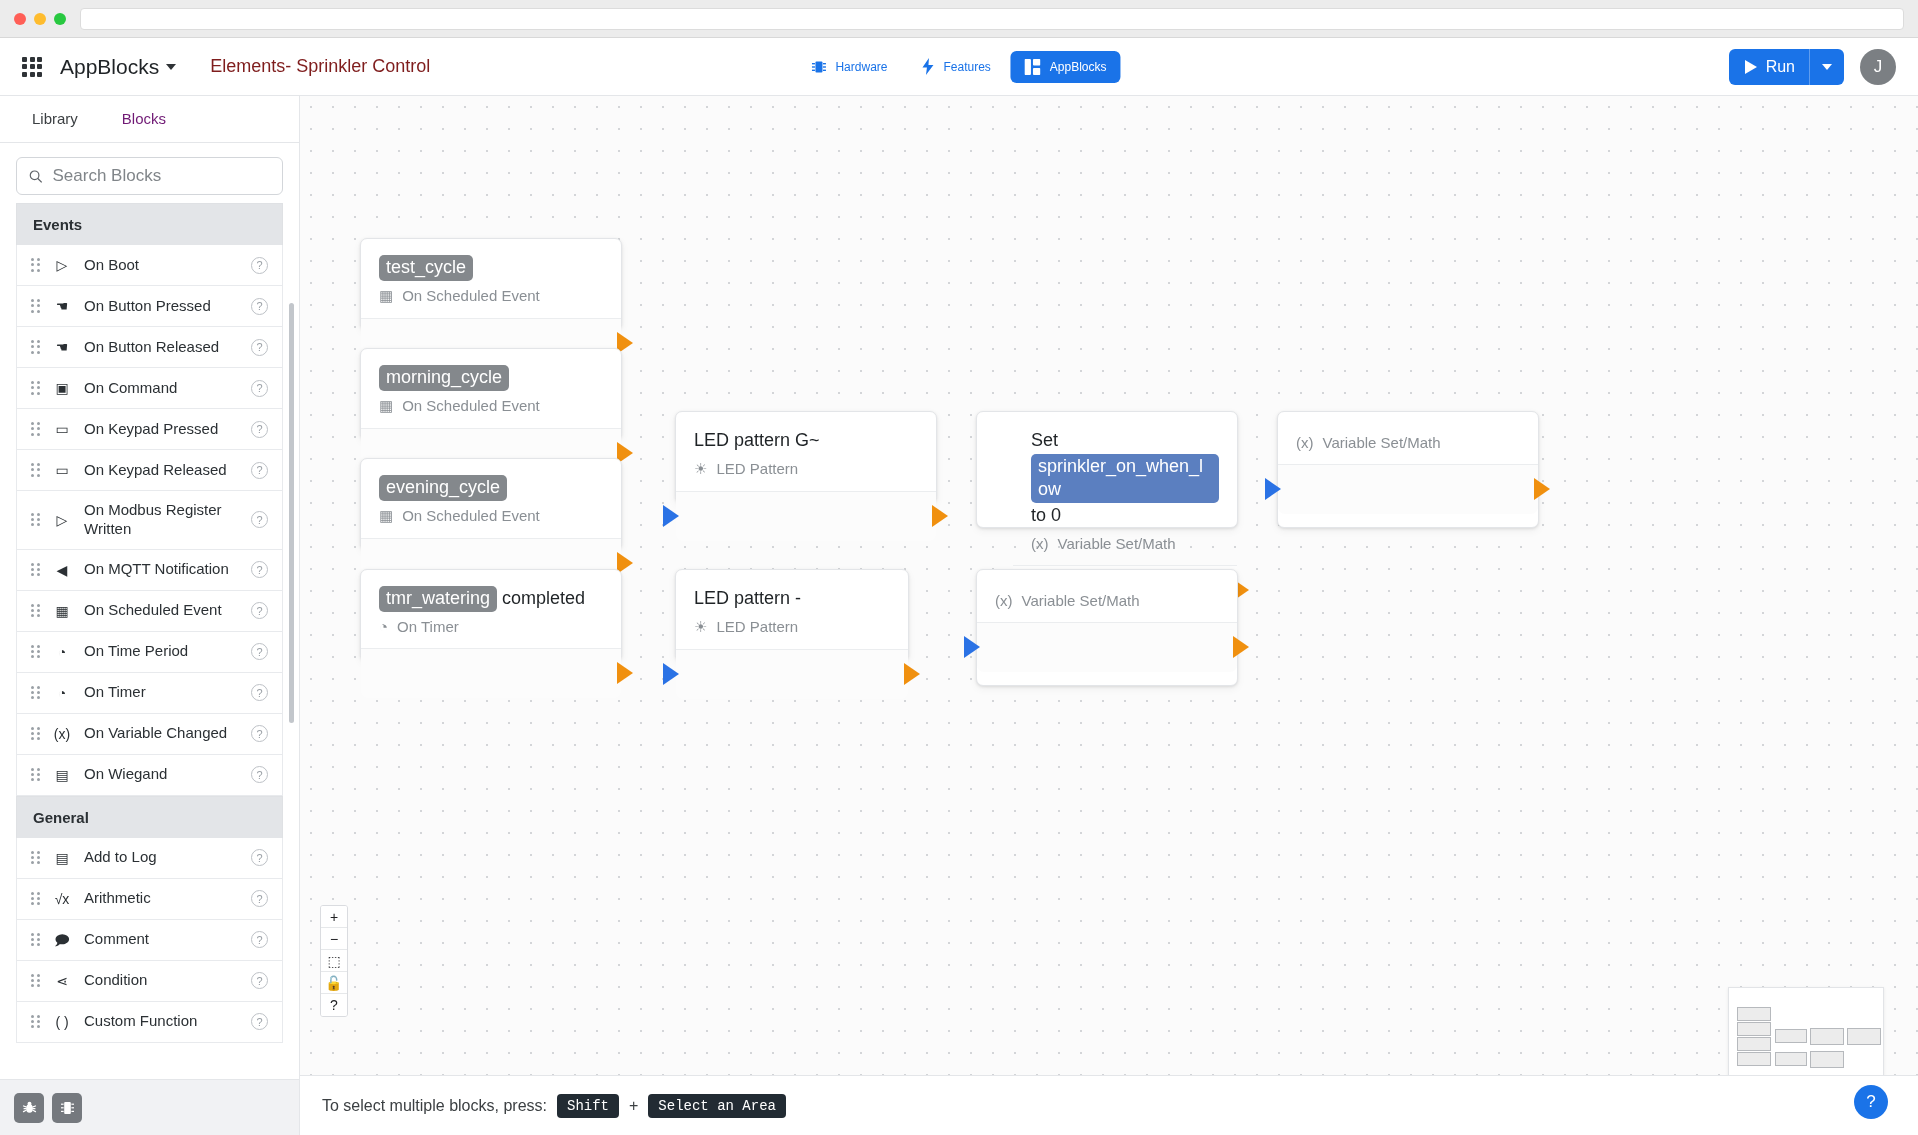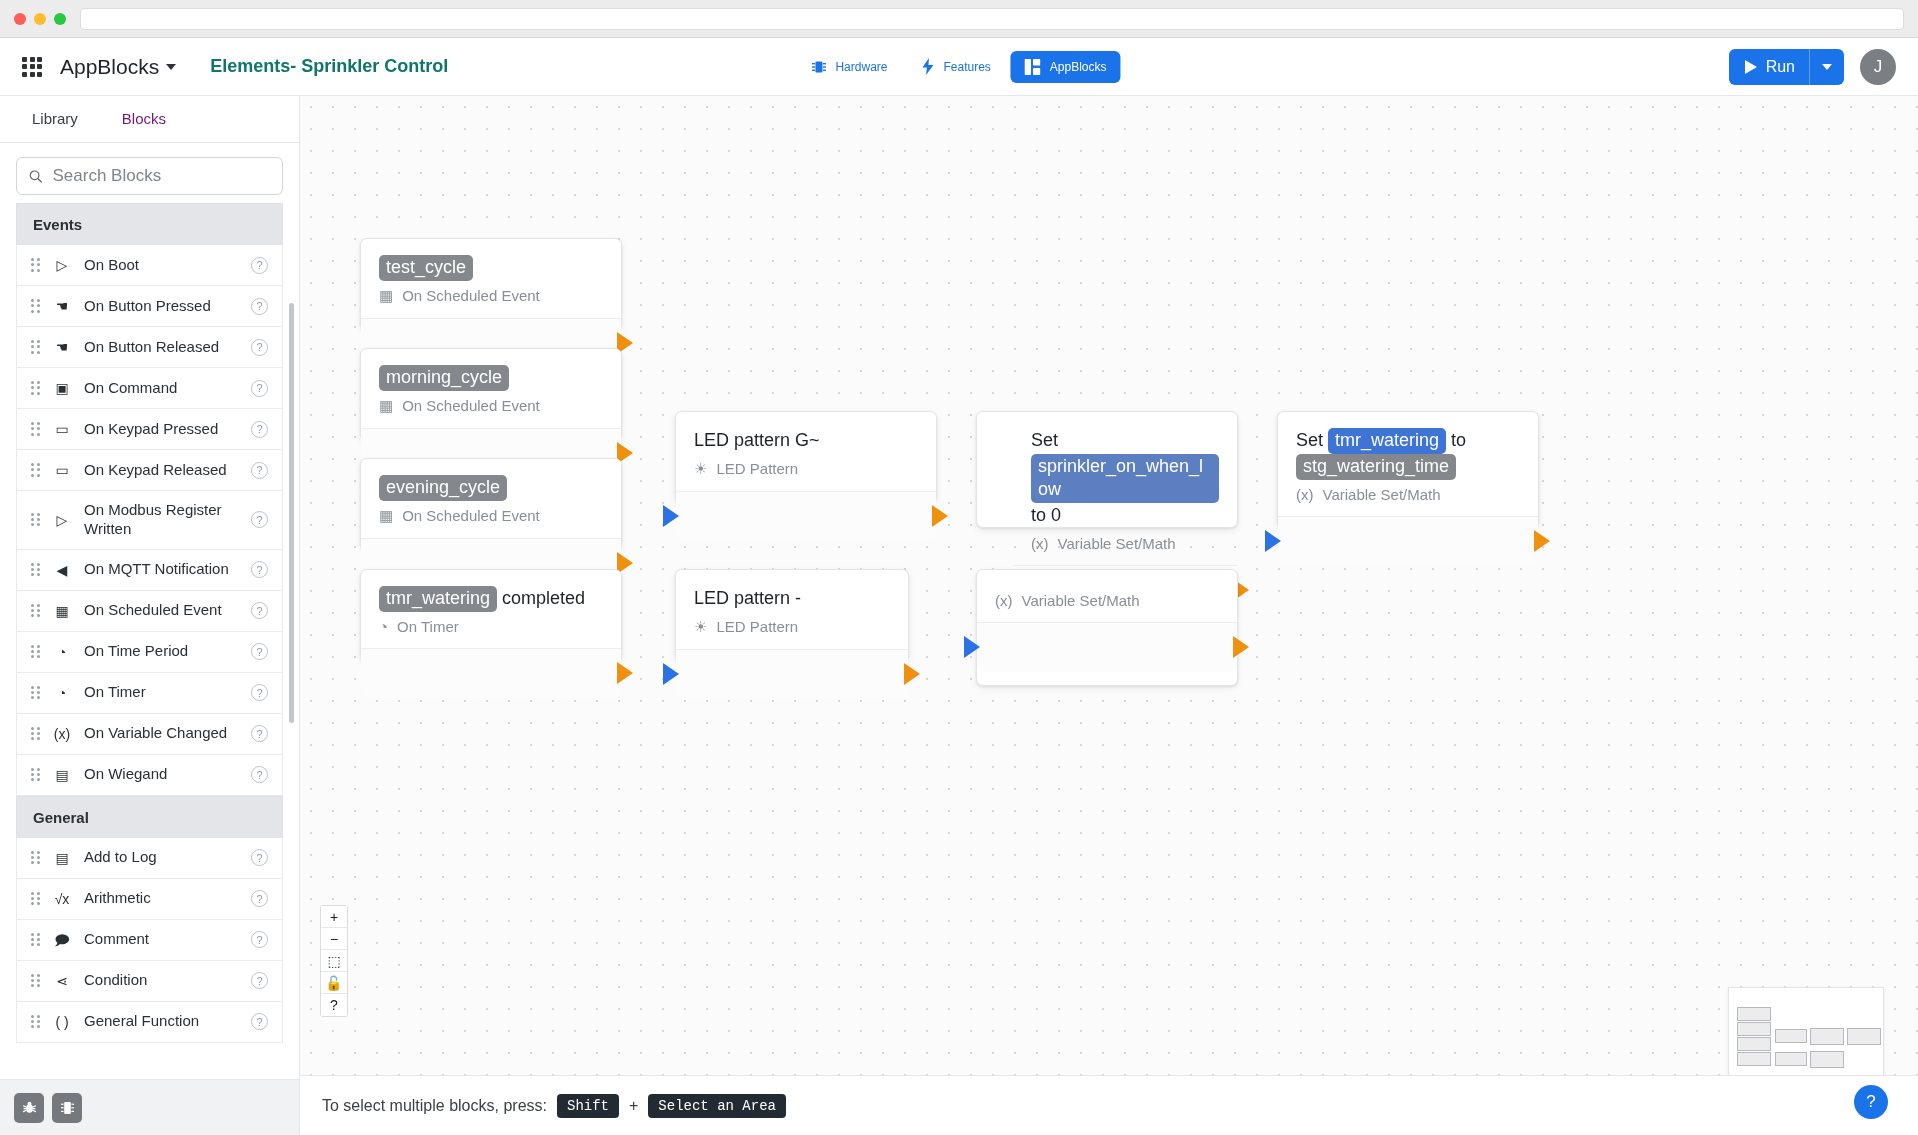--- a/index.html
+++ b/index.html
@@ -40,21 +40,21 @@
   .grid-icon i { background: #2f3337; border-radius: 1px; display: block; }
   .brand {
     font-size: 21px; color: #1f2326; display: flex; align-items: center;
     gap: 7px; cursor: pointer;
   }
   .caret-down {
     width: 0; height: 0; border-left: 5px solid transparent;
     border-right: 5px solid transparent; border-top: 6px solid #2f3337;
   }
   .doc-title {
-    font-size: 18px; color: #0f766e; margin-left: 34px; font-weight: bold;
+    font-size: 18px; color: #7f1d1d; margin-left: 34px;
   }
   .nav-center {
     position: absolute; left: 50%; transform: translateX(-50%);
     display: flex; align-items: center; gap: 6px;
   }
   .nav-item {
     display: flex; align-items: center; gap: 9px;
     font-size: 12px; color: #1a73e8; padding: 8px 14px;
     border-radius: 6px; cursor: pointer; white-space: nowrap;
   }
@@ -556,21 +556,21 @@
           <div class="blk-row">
             <span class="drag-dots">
               <i></i>
               <i></i>
               <i></i>
               <i></i>
               <i></i>
               <i></i>
             </span>
             <span class="blk-ico">( )</span>
-            <span class="blk-label">General Function</span>
+            <span class="blk-label">Custom Function</span>
             <span class="help-q">?</span>
           </div>
         </div>
       <div class="scrollbar-track">
         <div class="scrollbar-thumb"></div>
       </div>
     </div>
 
     <div class="sidebar-footer">
       <div class="foot-btn">
@@ -709,21 +709,20 @@
               <span>Variable Set/Math</span>
             </div>
           </div>
           <div class="node-foot">
             <span class="port in"></span>
             <span class="port out"></span>
           </div>
         </div>
         <div class="node" style="left: 977px; top: 315px; width: 262px; height: 117px;">
           <div class="node-head">
-            <div class="node-title"><span>Set </span><span class="pill blue-bright">tmr_watering</span><span> to </span><span class="pill gray">stg_watering_time</span></div>
             <div class="node-sub">
               <span>(x)</span>
               <span>Variable Set/Math</span>
             </div>
           </div>
           <div class="node-foot">
             <span class="port in"></span>
             <span class="port out"></span>
           </div>
         </div>

